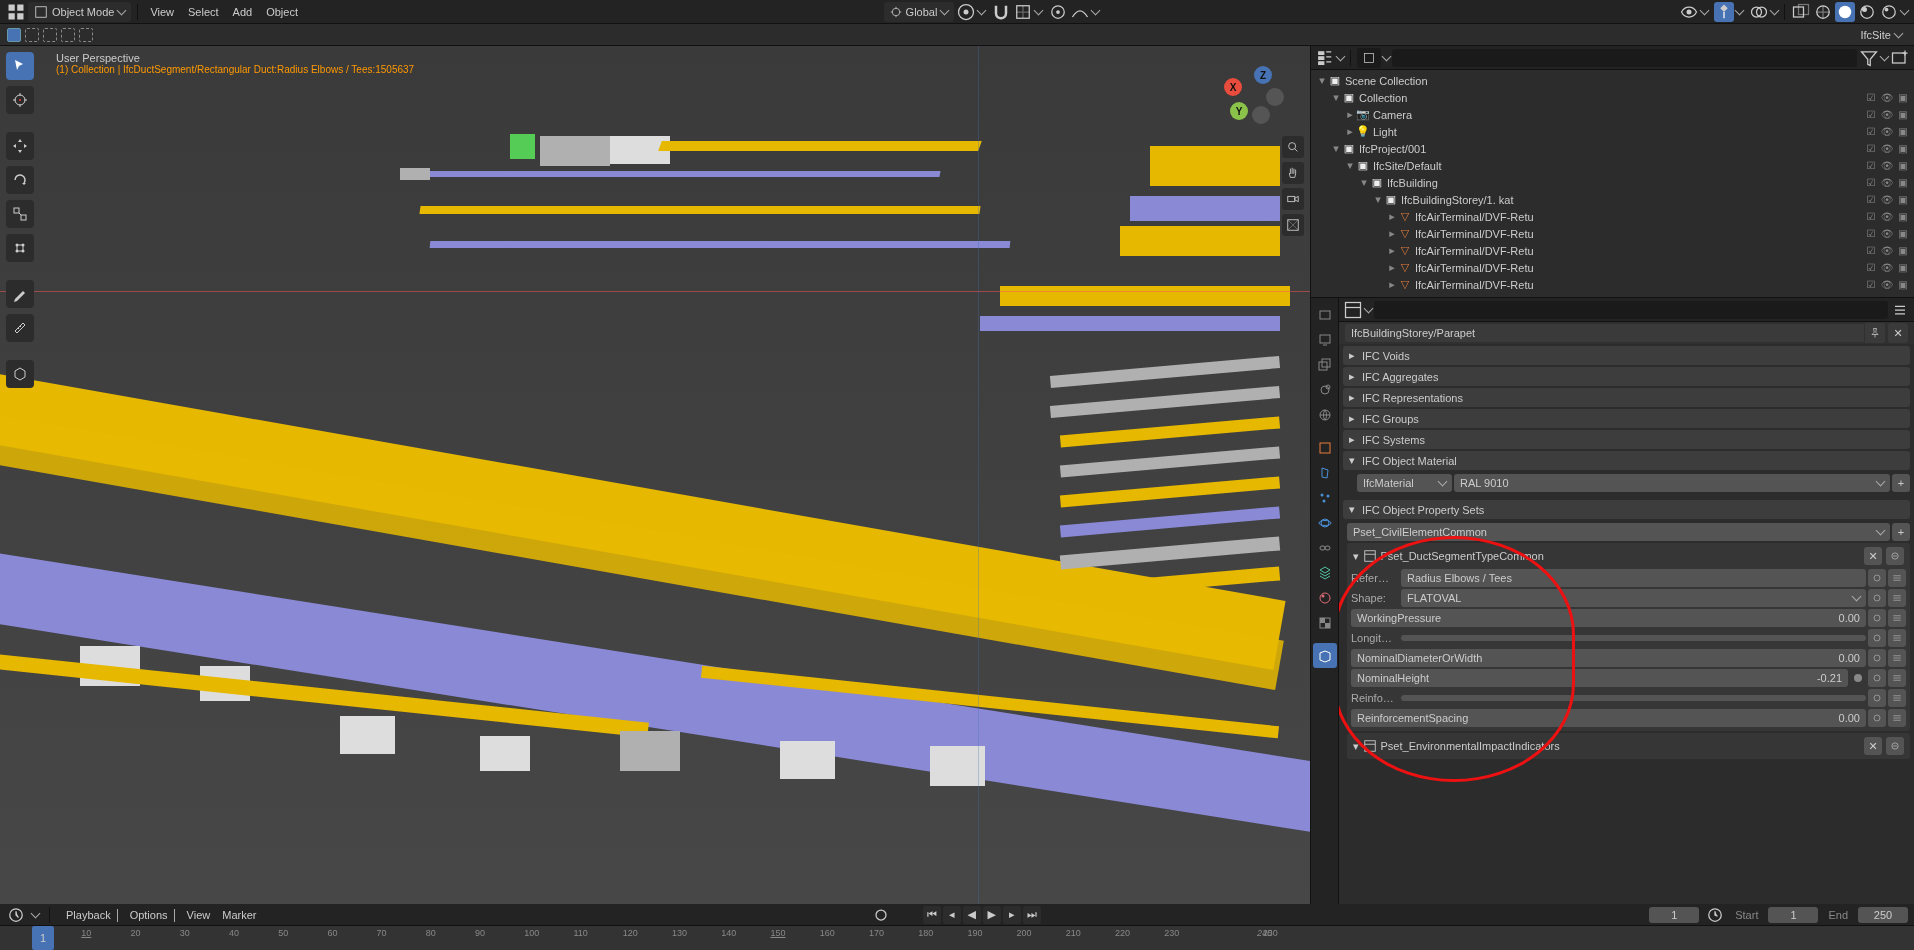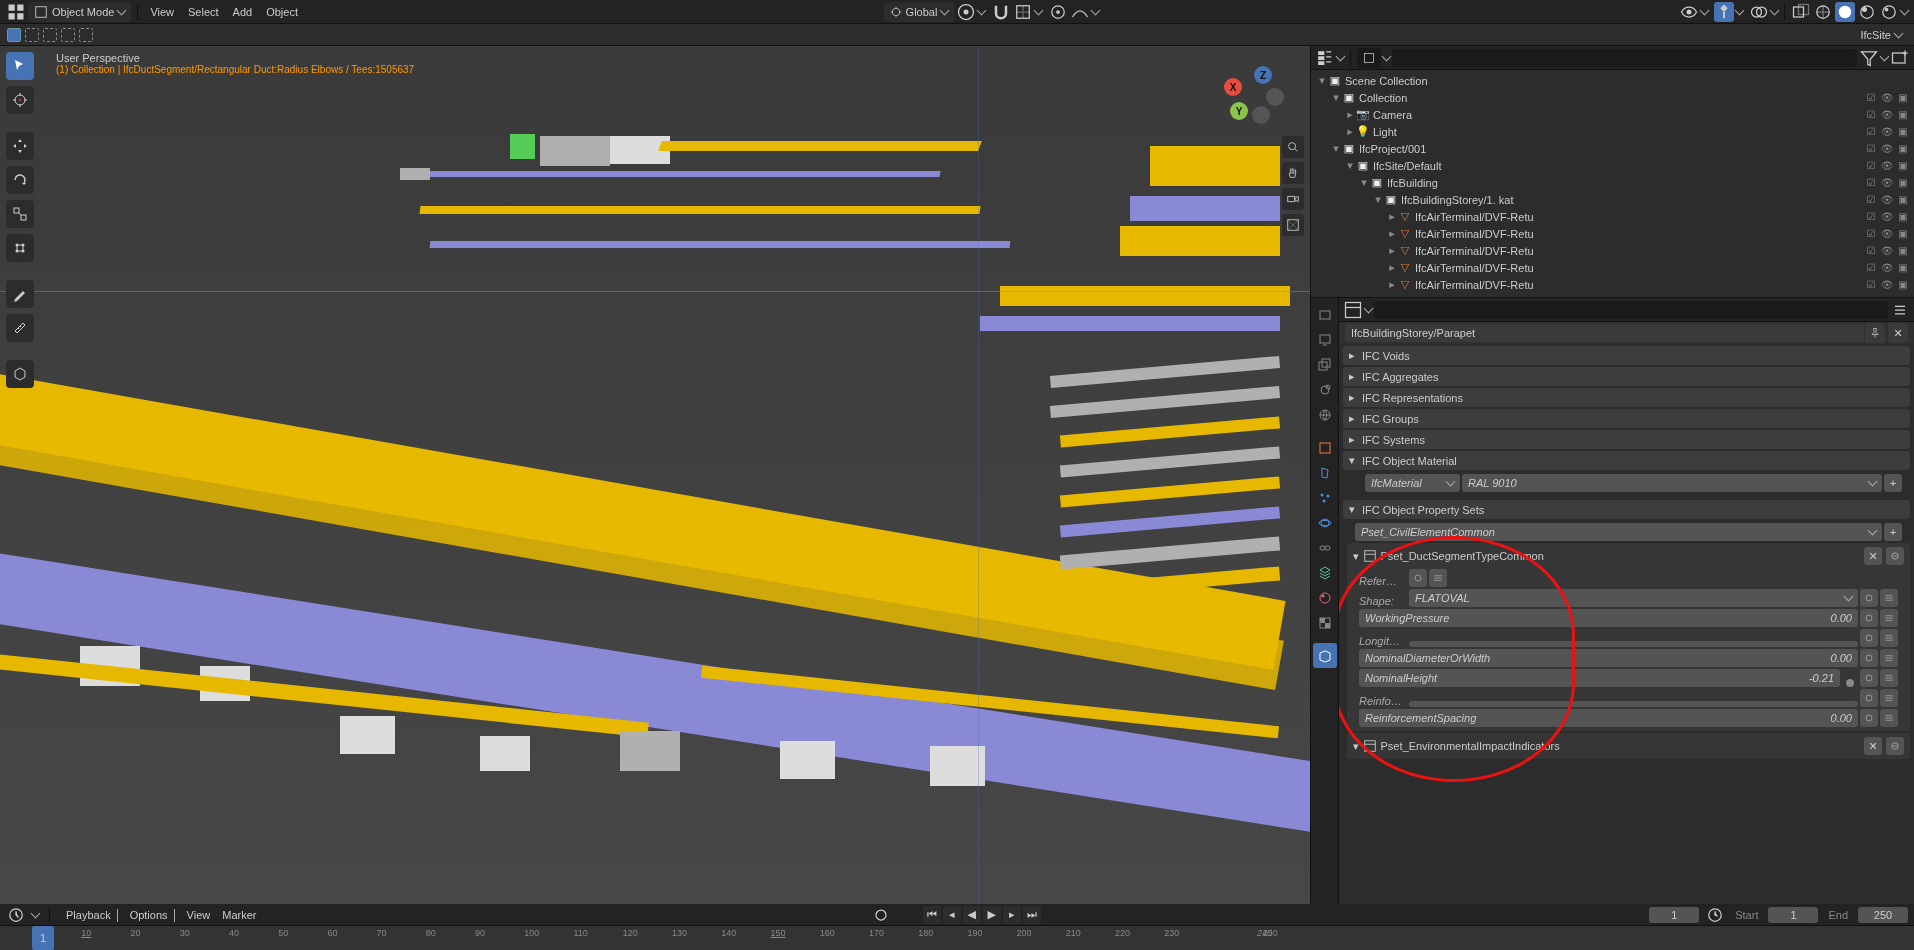--- a/index.html
+++ b/index.html
@@ -47,21 +47,21 @@
 .props-body { flex:1; display:flex; flex-direction:column; overflow:hidden; }
 .props-hdr { height:24px; background:#232323; display:flex; align-items:center; padding:0 4px; gap:2px; border-bottom:1px solid #111; }
 .crumb { height:22px; display:flex; align-items:center; padding:2px 6px; background:#303030; }
 .crumb-input { flex:1; background:#3a3a3a; padding:3px 6px; border-radius:3px 0 0 3px; }
 .crumb-btn { width:20px; height:20px; background:#3a3a3a; margin-left:1px; display:flex; align-items:center;justify-content:center; cursor:pointer; border-radius:0 3px 3px 0; }
 .props-scroll { flex:1; overflow:auto; padding:2px 4px; }
 .panel { margin-bottom:2px; }
 .panel-hdr { display:flex; align-items:center; background:#3d3d3d; padding:3px 6px; border-radius:3px; cursor:pointer; gap:5px; }
 .panel-hdr .tri2 { width:8px; }
 .panel-body { padding:2px 0 4px 14px; }
-.field-row { display:flex; align-items:flex-end; gap:2px; margin:2px 8px;font-style:italic; }
+.field-row { display:flex; align-items:center; gap:2px; margin:2px 0; }
 .flabel { width:48px; color:#aaa; text-align:left; padding-right:4px; overflow:hidden; text-overflow:ellipsis; white-space:nowrap; }
 .fval { flex:1; background:#545454; padding:3px 6px; border-radius:3px; display:flex; align-items:center; min-width:0; }
 .fval.sel { justify-content:space-between; }
 .fval .num { margin-left:auto; color:#ccc; }
 .mini-btn { width:18px; height:18px; background:#545454; border-radius:3px; display:flex; align-items:center;justify-content:center; cursor:pointer; flex-shrink:0; }
 .pset-sub { background:#363636; border-radius:3px; padding:2px 4px; margin:2px 0; }
 .pset-sub-hdr { display:flex; align-items:center; gap:4px; padding:2px; }
 .annotation { position:absolute; border:3px solid #e11; border-radius:50%/40%; pointer-events:none; }
 .timeline { height:46px; background:#232323; display:flex; flex-direction:column; }
 .timeline-hdr { height:22px; display:flex; align-items:center; padding:0 6px; gap:6px; border-bottom:1px solid #111; }
@@ -741,20 +741,23 @@
                   <div class="mini-btn">
                       <svg width="10" height="10" viewBox="0 0 16 16">
                         <circle cx="8" cy="8" r="5" fill="none" stroke="#ccc"></circle>
                         <path d="M5 8h6" stroke="#ccc"></path>
                       </svg>
                     </div>
                 </div>
                 <div id="pset-fields">
                     <div class="field-row">
                       <span class="flabel">Reference:</span>
+                      <div class="fval ">
+                        <span>Radius Elbows / Tees</span>
+                      </div>
                       <div class="mini-btn">
                         <svg width="12" height="12" viewBox="0 0 16 16">
                           <circle cx="8" cy="8" r="4" fill="none" stroke="#aaa"></circle>
                         </svg>
                       </div>
                       <div class="mini-btn">
                         <svg width="12" height="12" viewBox="0 0 16 16">
                           <path d="M3 5h10M3 8h10M3 11h10" stroke="#aaa"></path>
                         </svg>
                       </div>

